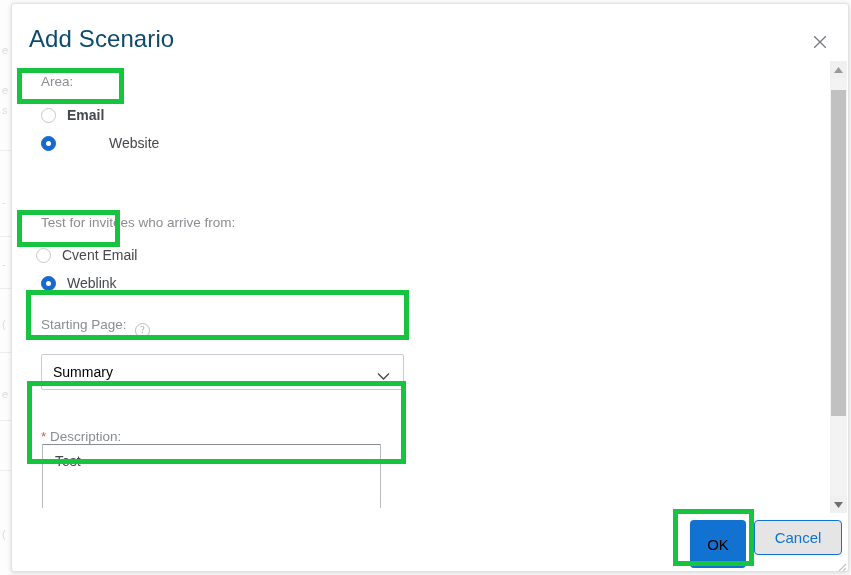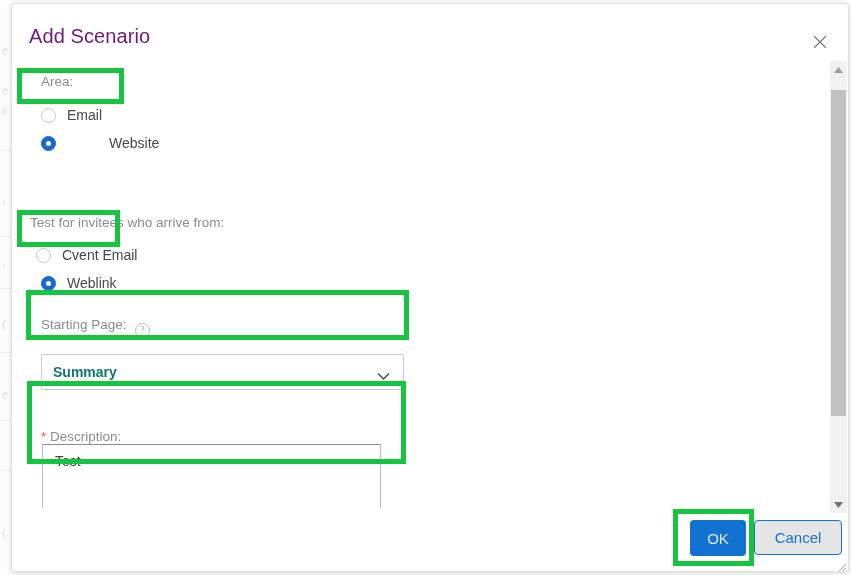--- a/index.html
+++ b/index.html
@@ -43,22 +43,22 @@
     width: 838px; height: 569px;
     background: #ffffff;
     border: 1px solid #e2e2e2;
     border-radius: 3px;
     box-shadow: 0 1px 5px rgba(0,0,0,0.14);
   }
 
   #modal-title {
     position: absolute;
     left: 17px; top: 21px;
-    font-size: 20px;
-    color: #701a75;
+    font-size: 24px;
+    color: #0c4a6e;
     letter-spacing: .1px;
   }
 
   #close-btn {
     position: absolute;
     right: 14px; top: 24px;
     width: 28px; height: 28px;
     display: flex; align-items: center; justify-content: center;
     cursor: pointer;
     border: none; background: transparent;
@@ -138,22 +138,21 @@
     width: 363px; height: 36px;
     background: #fff;
     border: 1px solid #c9ccd0;
     border-radius: 2px;
     display: flex; align-items: center;
     cursor: pointer;
   }
   #start-select-value {
     margin-left: 11px;
     font-size: 14px;
-    color: #0f766e;
-    font-weight: bold;
+    color: #000000;
   }
   #start-select .chev {
     position: absolute; right: 13px; top: 12px;
   }
 
   
   #desc-box {
     position: absolute;
     left: 30px; top: 383px;
     width: 339px; height: 71px;
@@ -199,23 +198,23 @@
     left: 1px; width: 15px;
     top: 29px; height: 326px;
     background: #c1c1c1;
     cursor: grab;
   }
 
   
   #ok-btn {
     position: absolute;
     left: 678px; top: 516px;
-    width: 56px; height: 36px;
+    width: 56px; height: 48px;
     background: #1272d1;
-    color: #e5e5e5;
+    color: #000000;
     border: none;
     border-radius: 4px;
     font-size: 15px;
     font-family: "Liberation Sans", sans-serif;
     cursor: pointer;
   }
   #cancel-btn {
     position: absolute;
     left: 742px; top: 516px;
     width: 88px; height: 35px;
@@ -265,32 +264,32 @@
   <button id="close-btn">
     <svg width="16" height="16" viewBox="0 0 16 16" aria-hidden="true">
       <path d="M2.2 2.2 L13.8 13.8 M13.8 2.2 L2.2 13.8" stroke="#76797d" stroke-width="1.3" fill="none"></path>
     </svg>
   </button>
 
   <div id="body-scroll">
 
     <div class="field-label" style="left:29px; top:13px;">Area:</div>
 
-    <div class="radio-row" style="left:29px; top:43px;">
+    <div class="radio-row" style="left:29px; top:43px;font-weight:bold;">
       <span class="radio-dot"></span>
       <span class="radio-text">Email</span>
     </div>
 
     <div class="radio-row" style="left:29px; top:71px;gap:42px;">
       <span class="radio-dot on"></span>
       <span class="radio-text">Website</span>
     </div>
 
 
-    <div class="field-label" style="left:18px; top:154px;">Test for invitees who arrive from:</div>
+    <div class="field-label" style="left:29px; top:154px;">Test for invitees who arrive from:</div>
 
     <div class="radio-row" style="left:24px; top:183px;">
       <span class="radio-dot"></span>
       <span class="radio-text">Cvent Email</span>
     </div>
 
     <div class="radio-row" style="left:29px; top:211px;align-items:center;">
       <span class="radio-dot on"></span>
       <span class="radio-text">Weblink</span>
     </div>

